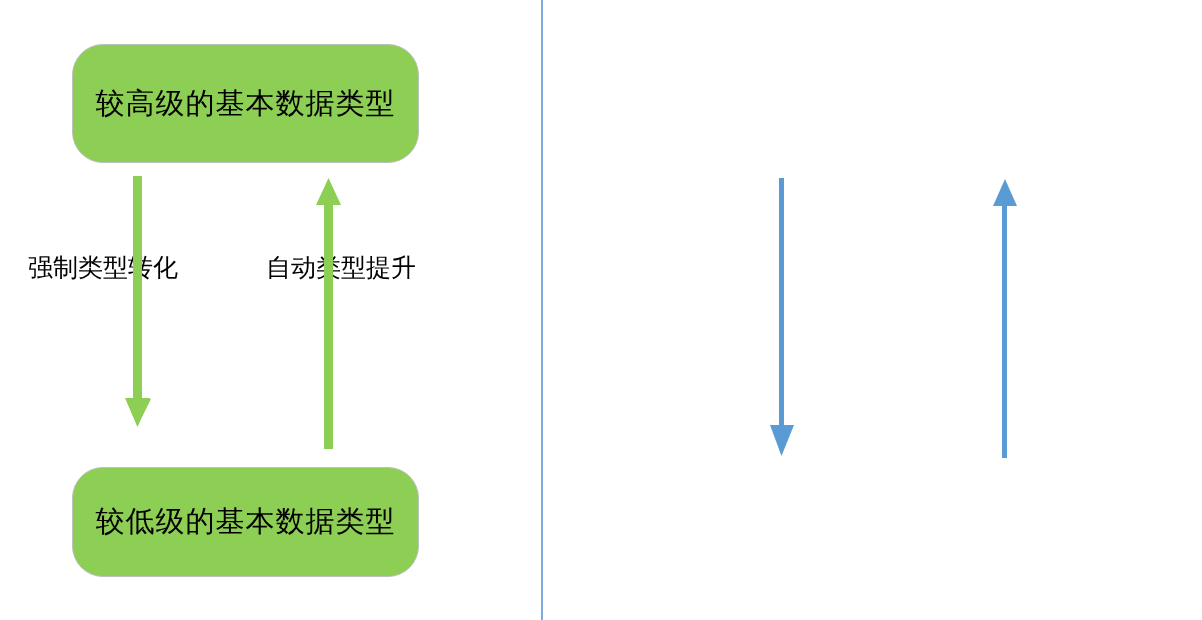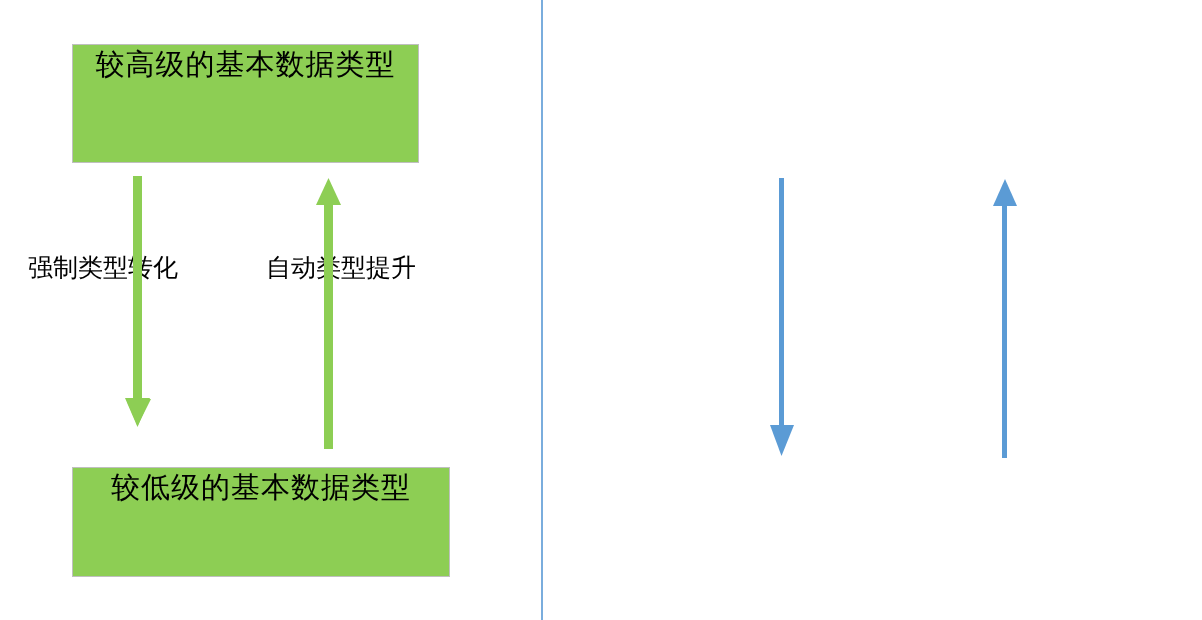--- a/index.html
+++ b/index.html
@@ -37,35 +37,36 @@
     height: 620px;
   }
   #panel-left  { left: 0;    width: 541px; }
   #panel-right { left: 543px; width: 659px; }
 
   
   .box {
     position: absolute;
     box-sizing: border-box;
     display: flex;
-    align-items: flex-start;
+    align-items: center;
     justify-content: center;
     text-align: center;
+    border-radius: 31px;
   }
   .box-green {
     background: #8DCE54;
     border: 1px solid #bfbfbf;
     color: #000000;
     font-family: "DejaVu Serif", "Liberation Serif", serif;
     font-size: 29px;
     letter-spacing: 1px;
   }
 
   #box-higher-type { left: 72px; top: 44px;  width: 347px; height: 119px; }
-  #box-lower-type  { left: 72px; top: 467px; width: 378px; height: 110px; }
+  #box-lower-type  { left: 72px; top: 467px; width: 347px; height: 110px; }
 
   
   .arrow-layer {
     position: absolute;
     top: 0; left: 0;
     width: 1202px;
     height: 620px;
     pointer-events: none;
   }
 

